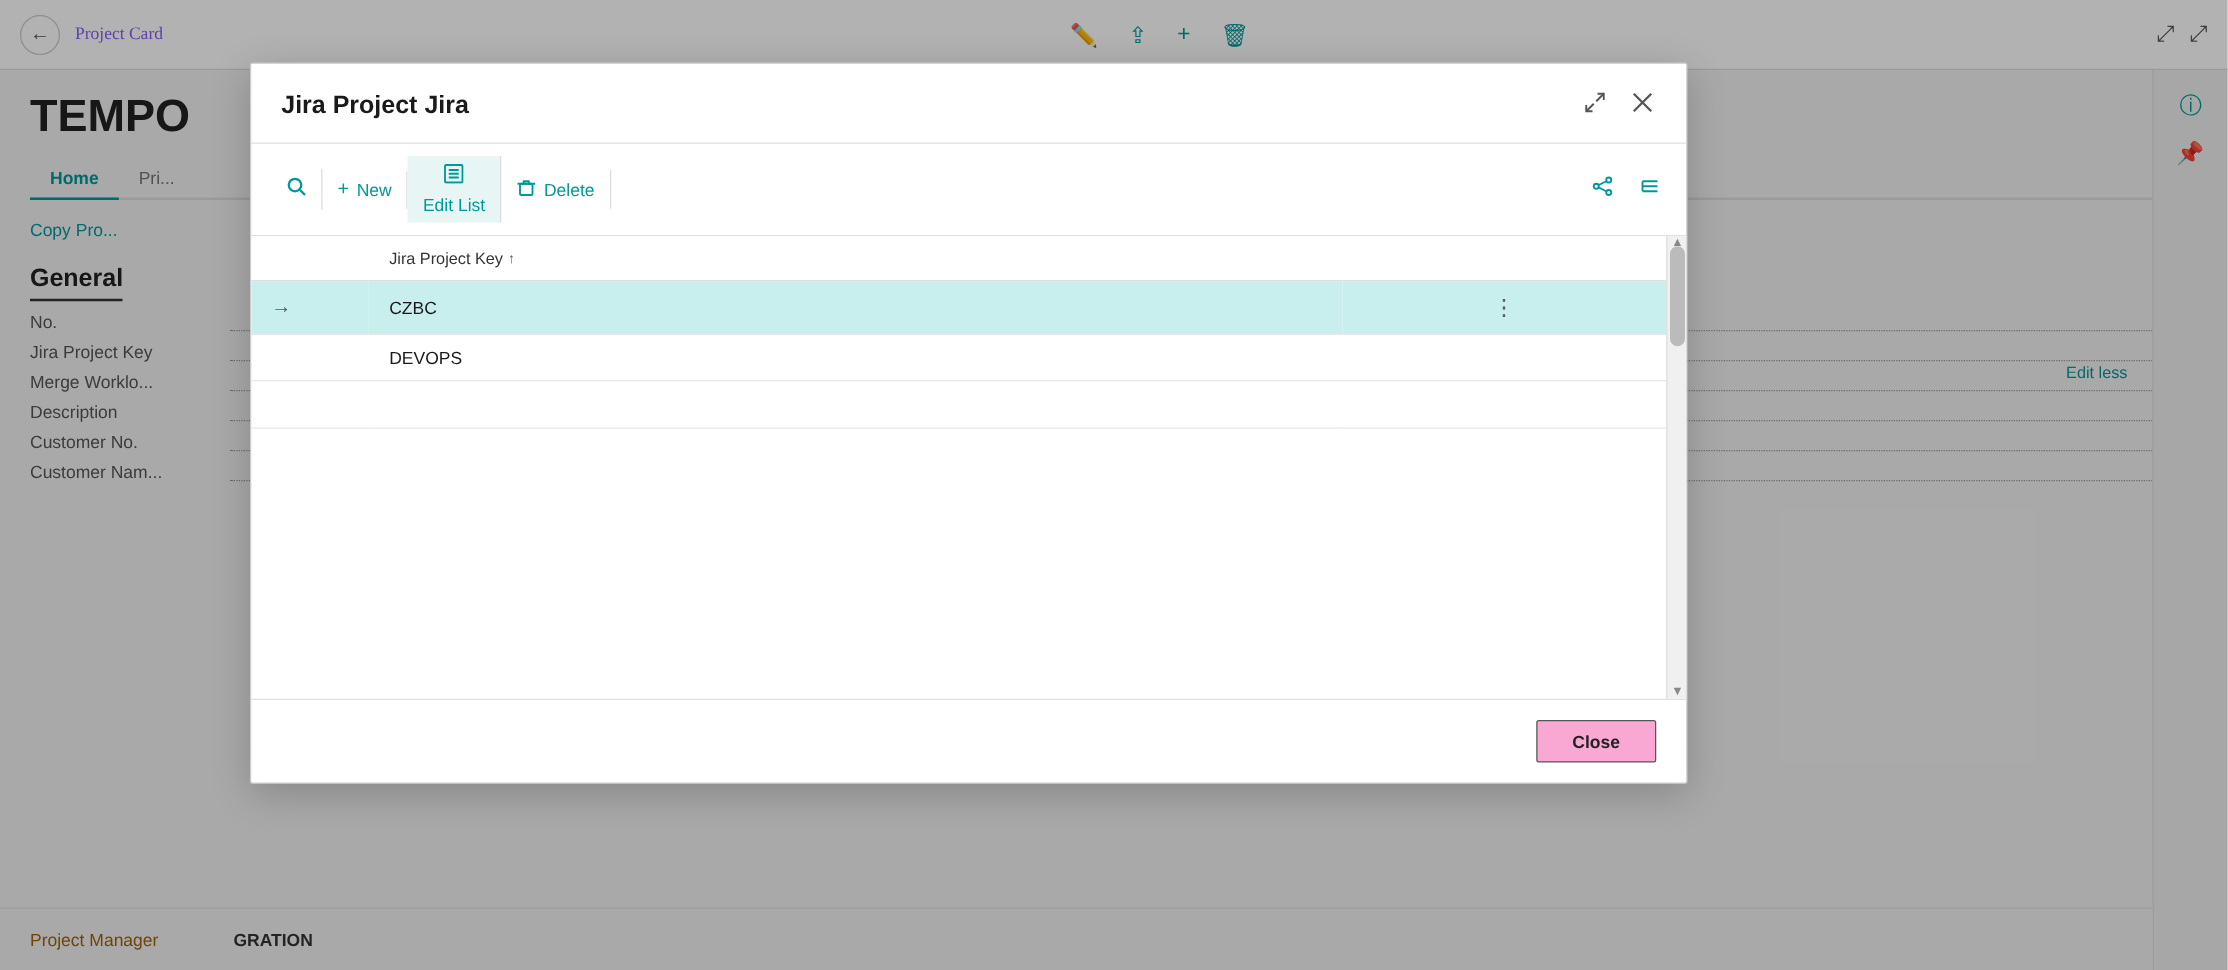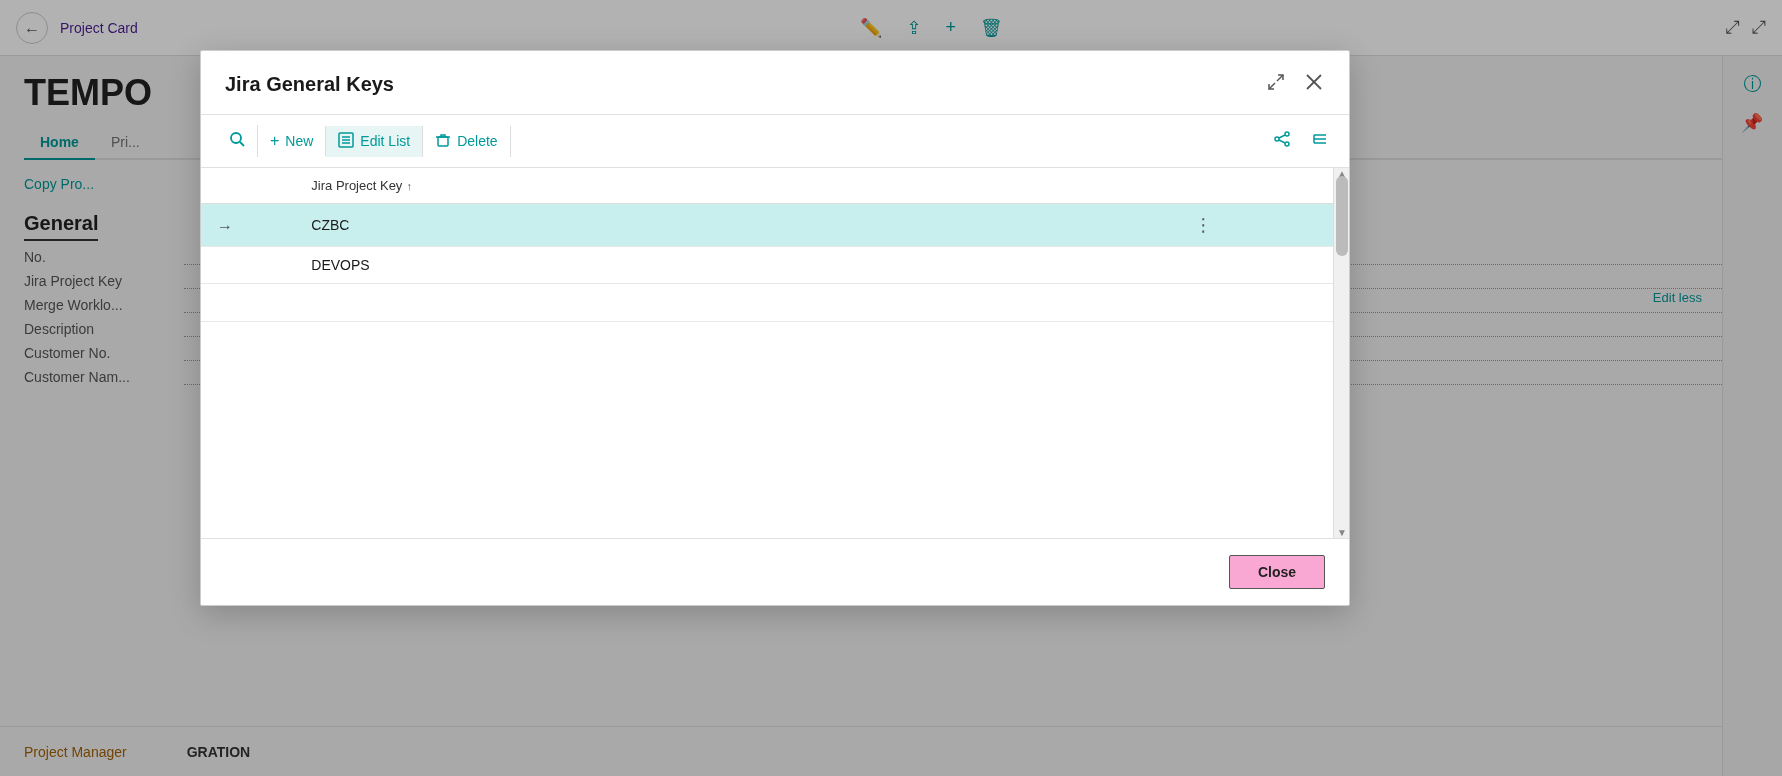--- a/index.html
+++ b/index.html
@@ -36,21 +36,22 @@
       border: 1px solid #ccc;
       background: #fff;
       display: flex; align-items: center; justify-content: center;
       cursor: pointer;
       color: #555;
       font-size: 16px;
     }
 
     .bg-title {
       font-size: 14px;
-      color: #4c1d95;
+      color: #8b5cf6;
+      font-family: Liberation Serif, serif;
     }
 
     .bg-toolbar {
       display: flex;
       align-items: center;
       justify-content: center;
       gap: 24px;
       flex: 1;
     }
 
@@ -476,21 +477,21 @@
     <span style="color:#a16207; font-size:14px;">Project Manager</span>
     <span style="color:#333; font-size:14px; font-weight:600;">GRATION</span>
   </div>
 </div>
 
 <div class="overlay"></div>
 
 <div class="modal">
 
   <div class="modal-header">
-    <span class="modal-title">Jira General Keys</span>
+    <span class="modal-title">Jira Project Jira</span>
     <div class="modal-header-icons">
       <button class="modal-icon-btn" title="Expand">
         <svg width="18" height="18" viewBox="0 0 18 18" fill="none" stroke="#555" stroke-width="1.5">
           <polyline points="11,2 16,2 16,7"></polyline>
           <polyline points="7,16 2,16 2,11"></polyline>
           <line x1="16" y1="2" x2="10" y2="8"></line>
           <line x1="2" y1="16" x2="8" y2="10"></line>
         </svg>
       </button>
       <button class="modal-icon-btn" title="Close">
@@ -510,21 +511,21 @@
           <line x1="11" y1="11" x2="15" y2="15"></line>
         </svg>
       </span>
     </button>
 
     <button class="toolbar-btn" style="border-right:1px solid #ddd;">
       <span style="font-size:16px; color:#009999; font-weight:300;">+</span>
       <span>New</span>
     </button>
 
-    <button class="toolbar-btn active-btn" style="border-right:1px solid #ddd;">
+    <button class="toolbar-btn active-btn" style="border-right:1px solid #ddd;flex-direction:column;">
       <span style="color:#009999;">
         <svg width="16" height="16" viewBox="0 0 16 16" fill="none" stroke="#009999" stroke-width="1.5">
           <rect x="1" y="1" width="14" height="14" rx="1"></rect>
           <line x1="4" y1="5" x2="12" y2="5"></line>
           <line x1="4" y1="8" x2="12" y2="8"></line>
           <line x1="4" y1="11" x2="12" y2="11"></line>
         </svg>
       </span>
       <span>Edit List</span>
     </button>

